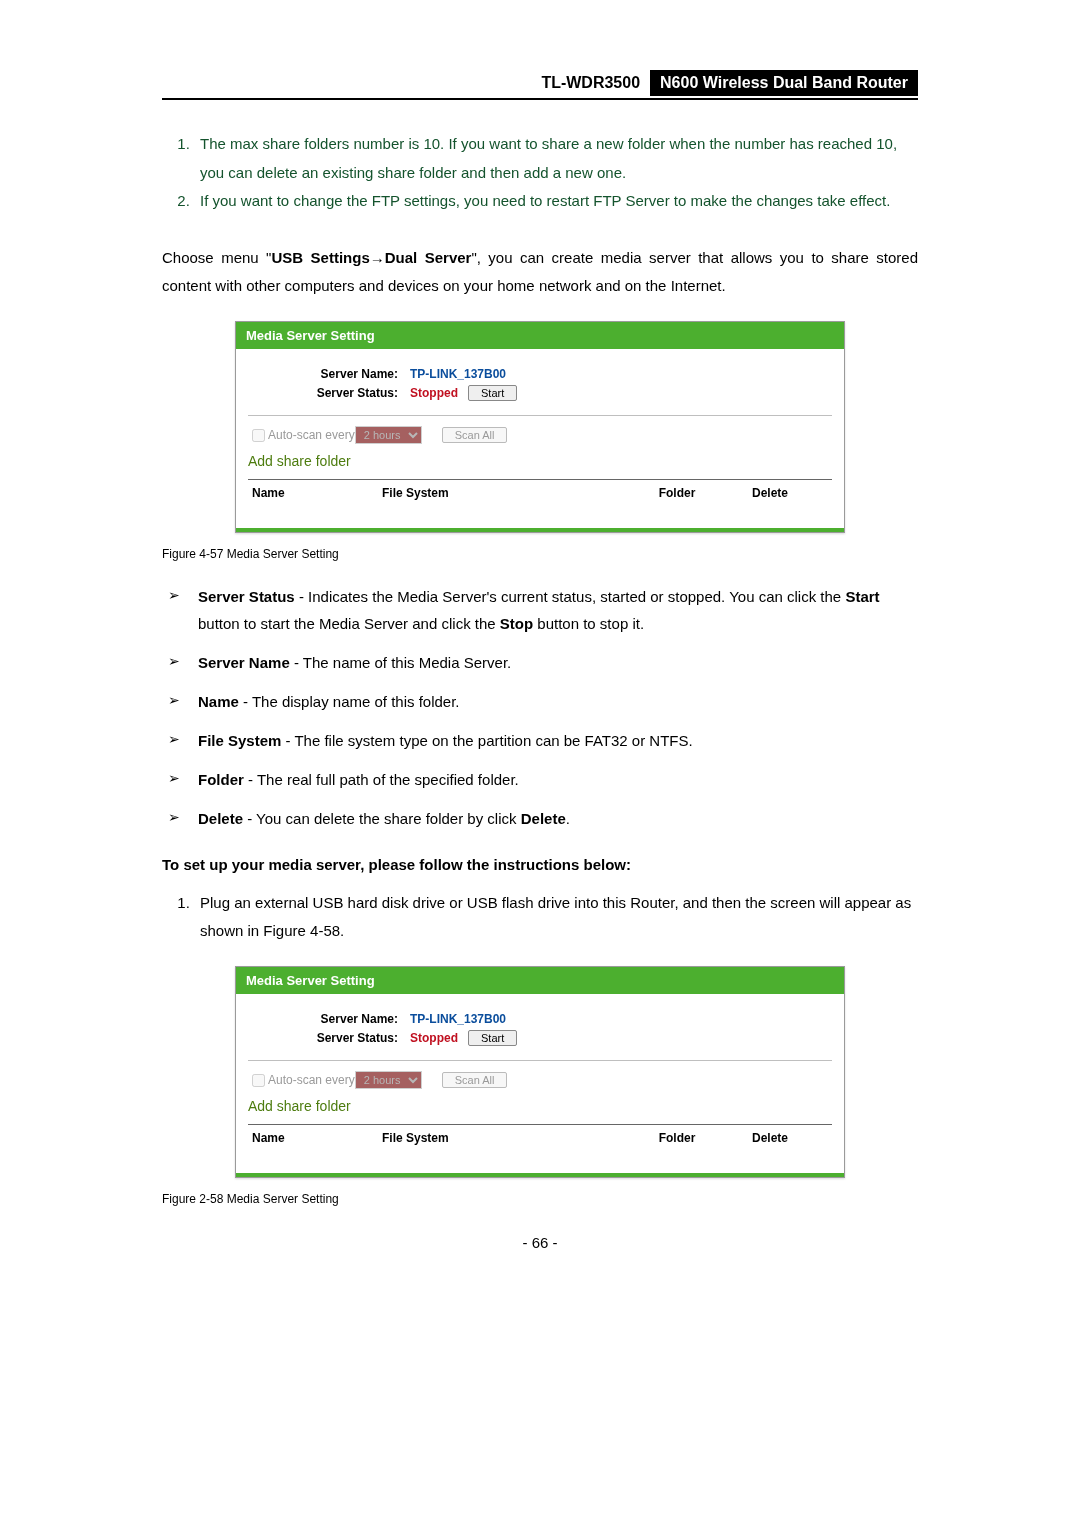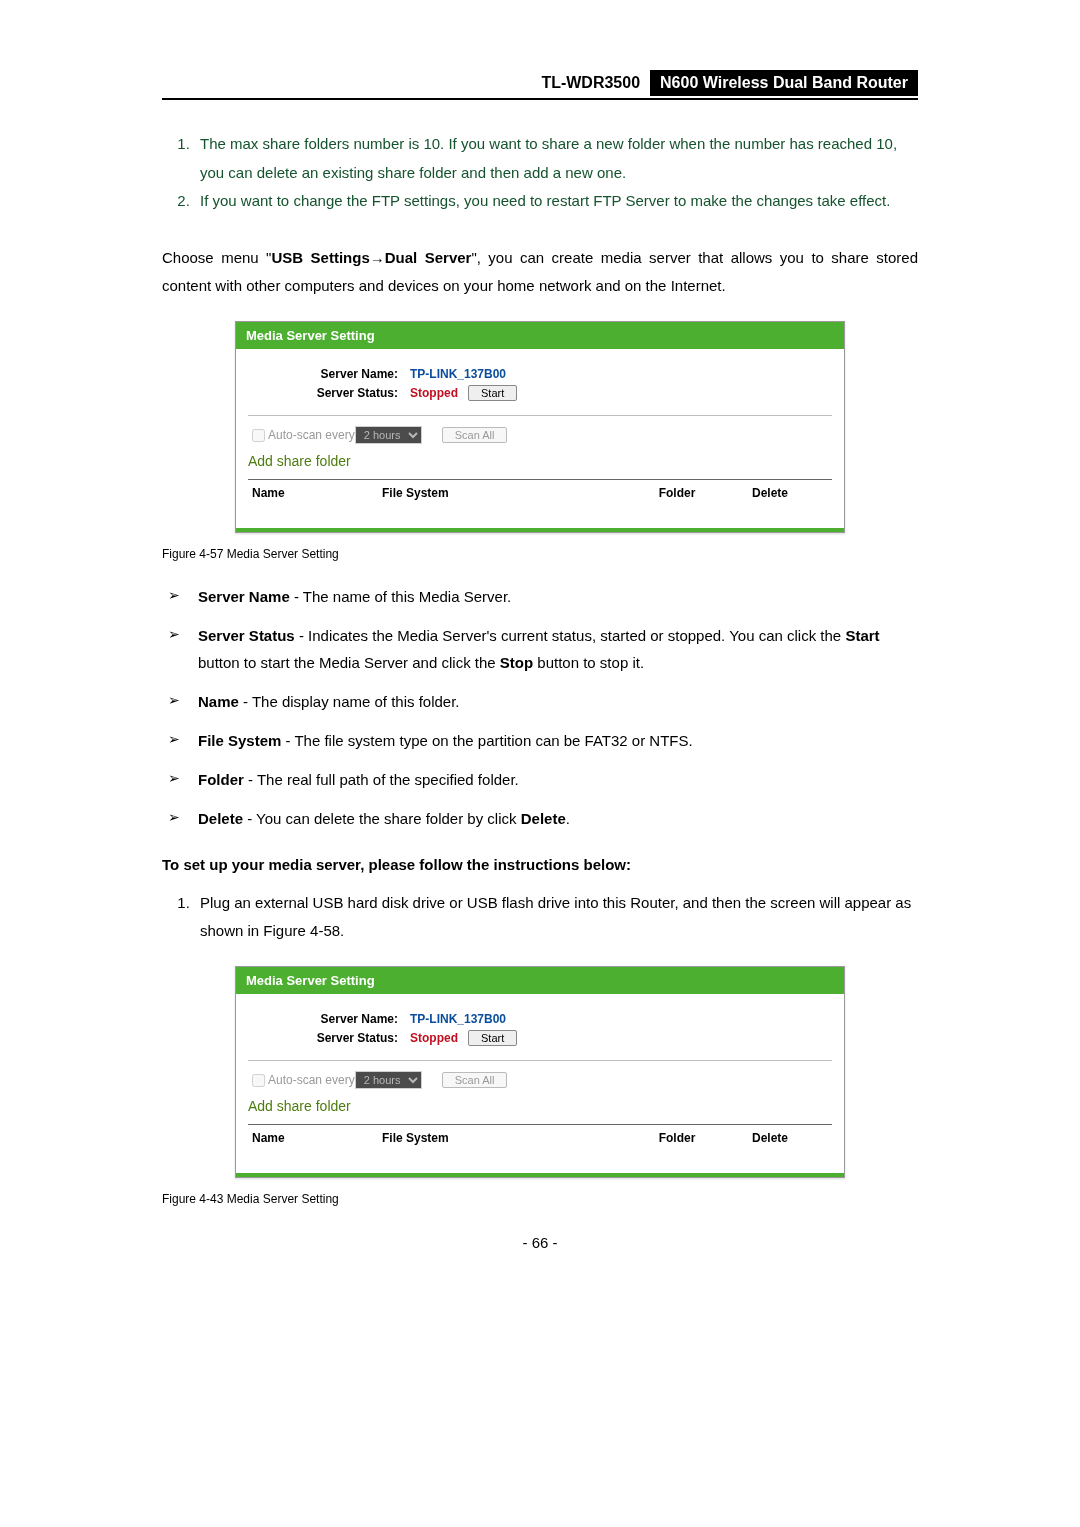--- a/index.html
+++ b/index.html
@@ -117,21 +117,21 @@
     font-size: 12px;
     color: #9a9a9a;
     margin-bottom: 8px;
   }
   .scan-row input[type=checkbox]{
     width: 13px; height: 13px;
   }
   .scan-row select {
     font-size: 11px;
     color: #9a9a9a;
-    background: #000000;
+    background: #7f1d1d;
     border: 1px solid #bbb;
     padding: 1px 4px;
   }
   .add-folder {
     font-size: 14px;
     color: #4d7c0f;
     margin: 4px 0 10px 0;
   }
 
   .table-head {
@@ -245,24 +245,24 @@
         <span class="th-delete">Delete</span>
       </div>
     </div>
     <div class="panel-footer"></div>
   </div>
 
   <div class="figure-caption">Figure 4-57 Media Server Setting</div>
 
   <ul class="triangles">
     <li>
+      <b>Server Status</b><span> - Indicates the Media Server's current status, started or stopped. You can click the </span><b>Start</b><span> button to start the Media Server and click the </span><b>Stop</b><span> button to stop it.</span>
+    </li>
+    <li>
       <b>Server Name</b><span> - The name of this Media Server.</span>
-    </li>
-    <li>
-      <b>Server Status</b><span> - Indicates the Media Server's current status, started or stopped. You can click the </span><b>Start</b><span> button to start the Media Server and click the </span><b>Stop</b><span> button to stop it.</span>
     </li>
     <li>
       <b>Name</b><span> - The display name of this folder.</span>
     </li>
     <li>
       <b>File System</b><span> - The file system type on the partition can be FAT32 or NTFS.</span>
     </li>
     <li>
       <b>Folder</b><span> - The real full path of the specified folder.</span>
     </li>
@@ -303,17 +303,17 @@
       <div class="table-head">
         <span class="th-name">Name</span>
         <span class="th-fs">File System</span>
         <span class="th-folder">Folder</span>
         <span class="th-delete">Delete</span>
       </div>
     </div>
     <div class="panel-footer"></div>
   </div>
 
-  <div class="figure-caption">Figure 4-43 Media Server Setting</div>
+  <div class="figure-caption">Figure 2-58 Media Server Setting</div>
 
   <div class="page-number">- 66 -</div>
 
 </div>
 
 </body></html>

